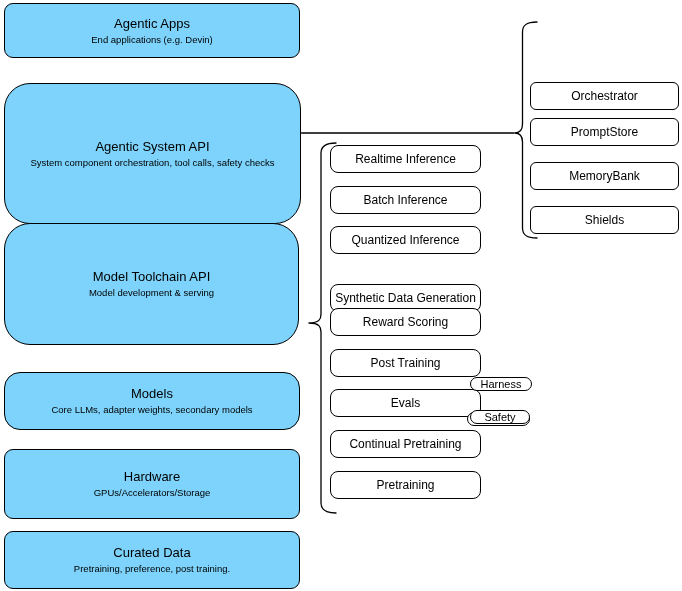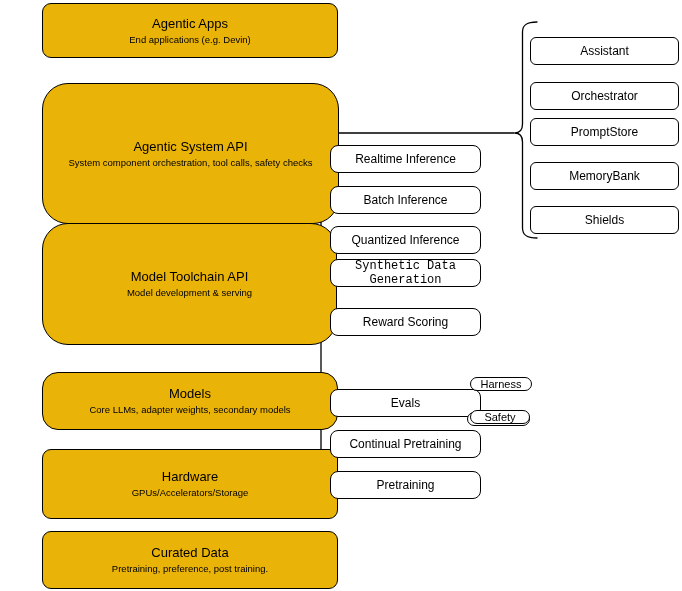--- a/index.html
+++ b/index.html
@@ -20,29 +20,28 @@
     top: 0;
     left: 0;
     width: 682px;
     height: 591px;
     pointer-events: none;
   }
   
   .node {
     position: absolute;
     box-sizing: border-box;
-    background: #eab308;
+    background: #7dd3fc;
     border: 1px solid #000000;
     display: flex;
     flex-direction: column;
     align-items: center;
     justify-content: center;
     text-align: right;
     color: #000000;
-    margin-left: 38px;
   }
   .node .title { font-size: 13px; line-height: 15px; }
   .node .subtitle { font-size: 9.5px; line-height: 12px; margin-top: 3px; }
   .item {
     position: absolute;
     box-sizing: border-box;
     background: #ffffff;
     border: 1px solid #000000;
     border-radius: 8px;
     display: flex;
@@ -69,21 +68,21 @@
   
   .lb0 { left: 4px;  top: 3px;   width: 296px; height: 55px;  border-radius: 9px;  }
   .lb1 { left: 4px;  top: 83px;  width: 297px; height: 141px; border-radius: 26px; }
   .lb2 { left: 4px;  top: 223px; width: 295px; height: 122px; border-radius: 26px; }
   .lb3 { left: 4px;  top: 372px; width: 296px; height: 58px;  border-radius: 16px;  }
   .lb4 { left: 4px;  top: 449px; width: 296px; height: 70px;  border-radius: 9px;  }
   .lb5 { left: 4px;  top: 531px; width: 296px; height: 58px;  border-radius: 9px;  }
   
   .mb { left: 330px; width: 151px; height: 28px; z-index: 2; }
   .mb0 { top: 145px; } .mb1 { top: 186px; } .mb2 { top: 226px; }
-  .mb3 { top: 259px; font-family: Liberation Mono, monospace; } .mb4 { top: 308px; } .mb5 { top: 349px; }
+  .mb3 { top: 284px; } .mb4 { top: 308px; } .mb5 { top: 349px; }
   .mb6 { top: 389px; } .mb7 { top: 430px; } .mb8 { top: 471px; }
   
   .rb { left: 530px; width: 149px; height: 28px; border-radius: 6px; z-index: 2; }
   .rb0 { top: 37px; } .rb1 { top: 82px; } .rb2 { top: 118px; }
   .rb3 { top: 162px; } .rb4 { top: 206px; }
   
   .ov0 { left: 470px; top: 377px; width: 62px; height: 14px; }
   .ov1 { left: 467px; top: 412px; width: 63px; height: 14px; }
   .ov2 { left: 470px; top: 410px; width: 60px; height: 14px; }
 </style>
@@ -121,27 +120,27 @@
   <div class="node lb5">
     <div class="title">Curated Data</div>
     <div class="subtitle">Pretraining, preference, post training.</div>
   </div>
 
   <div class="item mb mb0">Realtime Inference</div>
   <div class="item mb mb1">Batch Inference</div>
   <div class="item mb mb2">Quantized Inference</div>
   <div class="item mb mb3">Synthetic Data Generation</div>
   <div class="item mb mb4">Reward Scoring</div>
+  <div class="item mb mb5">Post Training</div>
   <div class="item mb mb6">Evals</div>
   <div class="item mb mb7">Continual Pretraining</div>
   <div class="item mb mb8">Pretraining</div>
 
   <div class="tag ov0">Harness</div>
   <div class="tag ov1">EvalData</div>
   <div class="tag ov2">Safety</div>
 
-  <div class="item rb rb0">Assistant</div>
   <div class="item rb rb1">Orchestrator</div>
   <div class="item rb rb2">PromptStore</div>
   <div class="item rb rb3">MemoryBank</div>
   <div class="item rb rb4">Shields</div>
 
 </div>
 
 </body></html>

